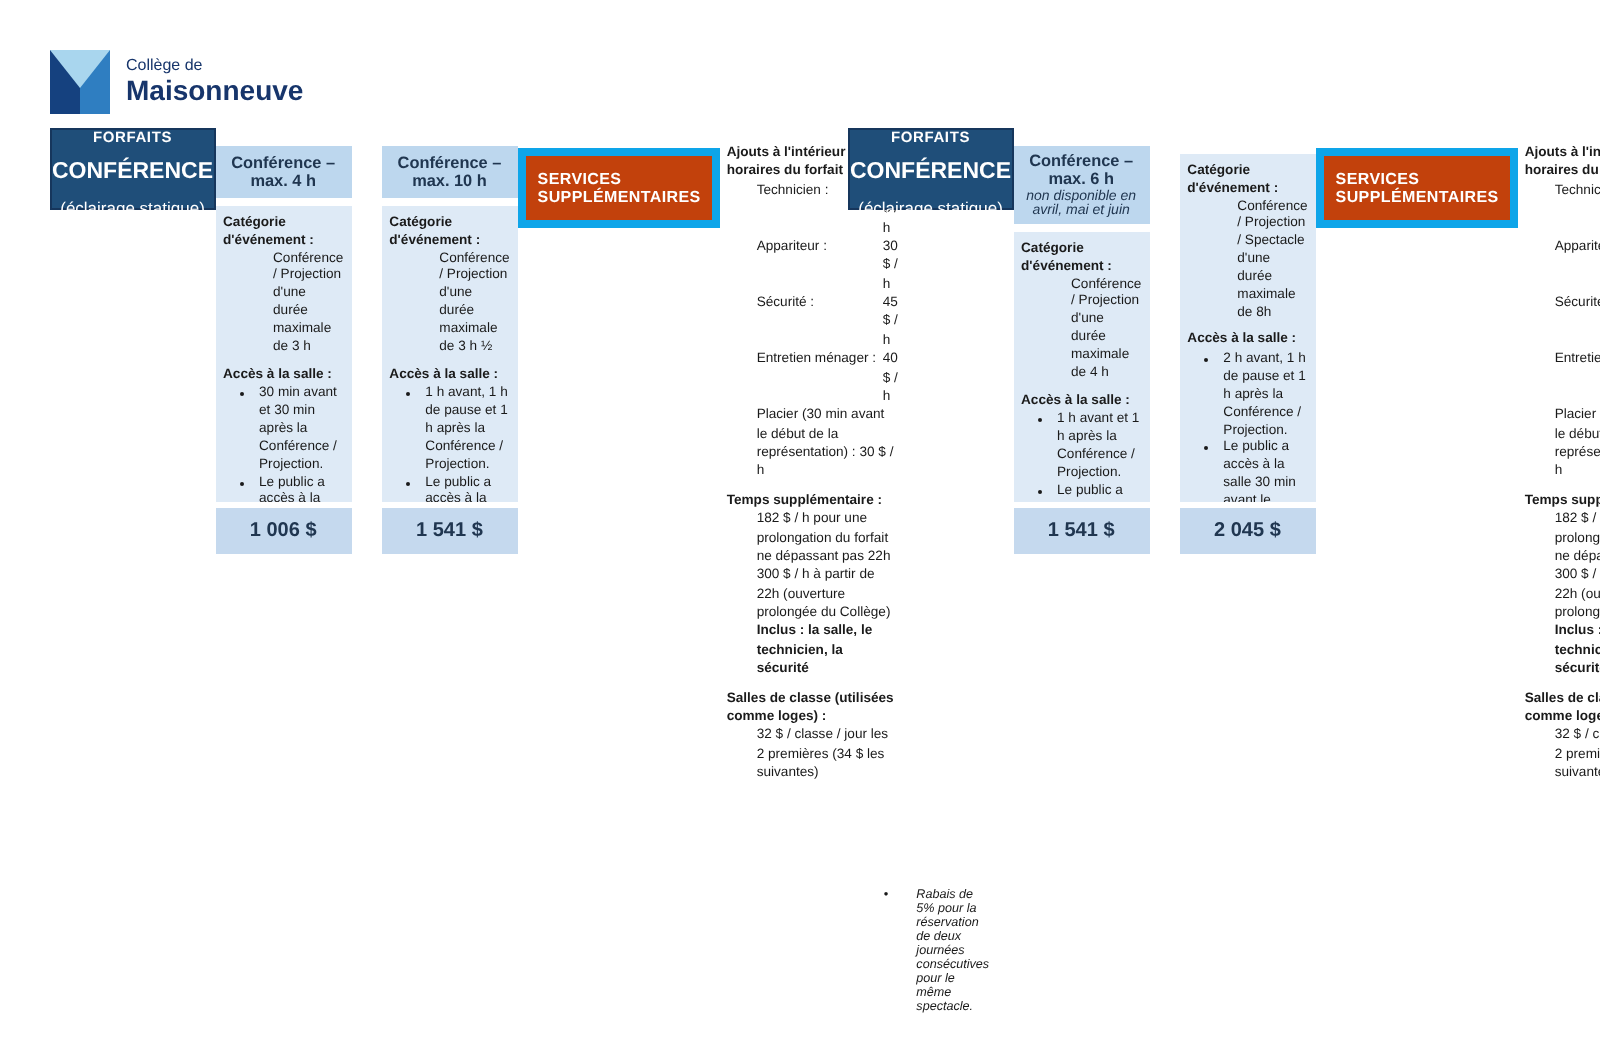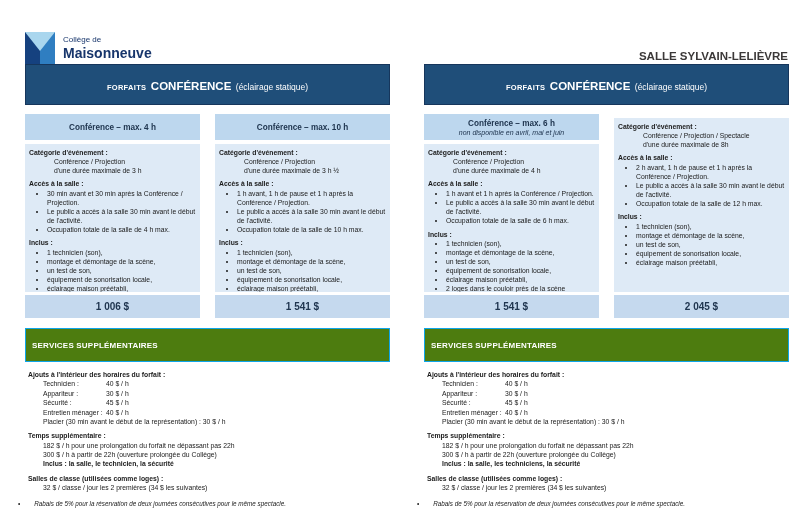--- a/index.html
+++ b/index.html
@@ -8,42 +8,42 @@
     width: 800px; height: 519px;
     background: #ffffff;
     font-family: "Liberation Sans", sans-serif;
     color: #1a1a1a;
     position: relative;
     overflow: hidden;
     margin: 0 auto;
   }
   
   .top-header {
-    display: flex; justify-content: space-between; align-items: flex-end;
+    display: flex; justify-content: space-between; align-items: center;
     padding: 17px 12px 0 25px; height: 64px;
   }
   .logo { display: flex; align-items: center; gap: 8px; }
   .logo-mark {
     width: 30px; height: 32px; position: relative;
     background: linear-gradient(to right, #15417F 50%, #2F7EC1 50%);
     flex: 0 0 auto;
   }
   .logo-mark::after {
     content: ""; position: absolute; top: 0; left: 0; width: 0; height: 0;
     border-left: 15px solid transparent; border-right: 15px solid transparent;
     border-top: 19px solid #A9D6EE;
   }
   .logo-text { color: #17356B; line-height: 1.15; }
   .logo-line1 { font-size: 8px; }
   .logo-line2 { font-size: 14px; font-weight: bold; }
   .doc-title { text-align: right; font-weight: bold; font-size: 11.5px; line-height: 15px; color: #3B3838; padding-top: 5px; }
 
   
   .panels { display: flex; gap: 34px; padding: 0 11px 0 25px; height: 455px; }
-  .panel { flex: 1; display: flex; flex-direction: column; min-width: 0; }
+  .panel { flex: 1; display: flex; flex-direction: row; min-width: 0; }
 
   .banner {
     background: #1F4E79; border: 1px solid #16365C; color: #fff;
     height: 41px; text-align: center;
     display: flex; flex-direction: column; justify-content: center;
   }
   .banner-prefix { font-size: 7.5px; font-weight: bold; letter-spacing: .3px; }
   .banner-main { font-size: 11.5px; font-weight: bold; }
   .banner-suffix { font-size: 8.5px; }
   .banner-sub { font-size: 8.5px; color: #DCE6F2; margin-top: 1px; }
@@ -66,21 +66,21 @@
   .mt { margin-top: 5px; }
   .blist { margin: 1px 0 0 0; padding-left: 18px; list-style: disc; }
   .blist li { padding: 0; }
   .col-price {
     background: #C5D9EE; height: 23px; margin-top: 3px;
     display: flex; align-items: center; justify-content: center;
     font-size: 10px; font-weight: bold; color: #203650;
   }
 
   .services-bar {
-    margin-top: 10px; background: #4d7c0f; border: 1px solid #0ea5e9;
+    margin-top: 10px; background: #c2410c; border: 4px solid #0ea5e9;
     color: #fff; font-weight: bold; font-size: 8px; letter-spacing: .2px;
     height: 19px; display: flex; align-items: center; padding: 16px 6px;
   }
   .services-body { margin-top: 8px; font-size: 6.8px; line-height: 1.38; padding-left: 3px; }
   .svc-row { padding-left: 15px; display: flex; }
   .svc-label { min-width: 63px; flex: 0 0 auto; }
   .svc-ind { padding-left: 15px; }
   .footnote {
     margin-top: auto; margin-left: -7px; padding-bottom: 12px;
     font-size: 6.3px; font-style: italic; display: flex; gap: 14px; align-items: baseline;
@@ -94,21 +94,20 @@
 
   <div class="top-header">
     <div class="logo">
       <div class="logo-mark"></div>
       <div class="logo-text">
         <div class="logo-line1">Collège de</div>
         <div class="logo-line2">Maisonneuve</div>
       </div>
     </div>
     <div class="doc-title">
-      <div>SALLE SYLVAIN-LELIÈVRE</div>
     </div>
   </div>
 
   <div class="panels">
 
     <section class="panel">
       <div class="banner">
         <div>
           <span class="banner-prefix">FORFAITS</span>
           <span class="banner-main">CONFÉRENCE</span>

